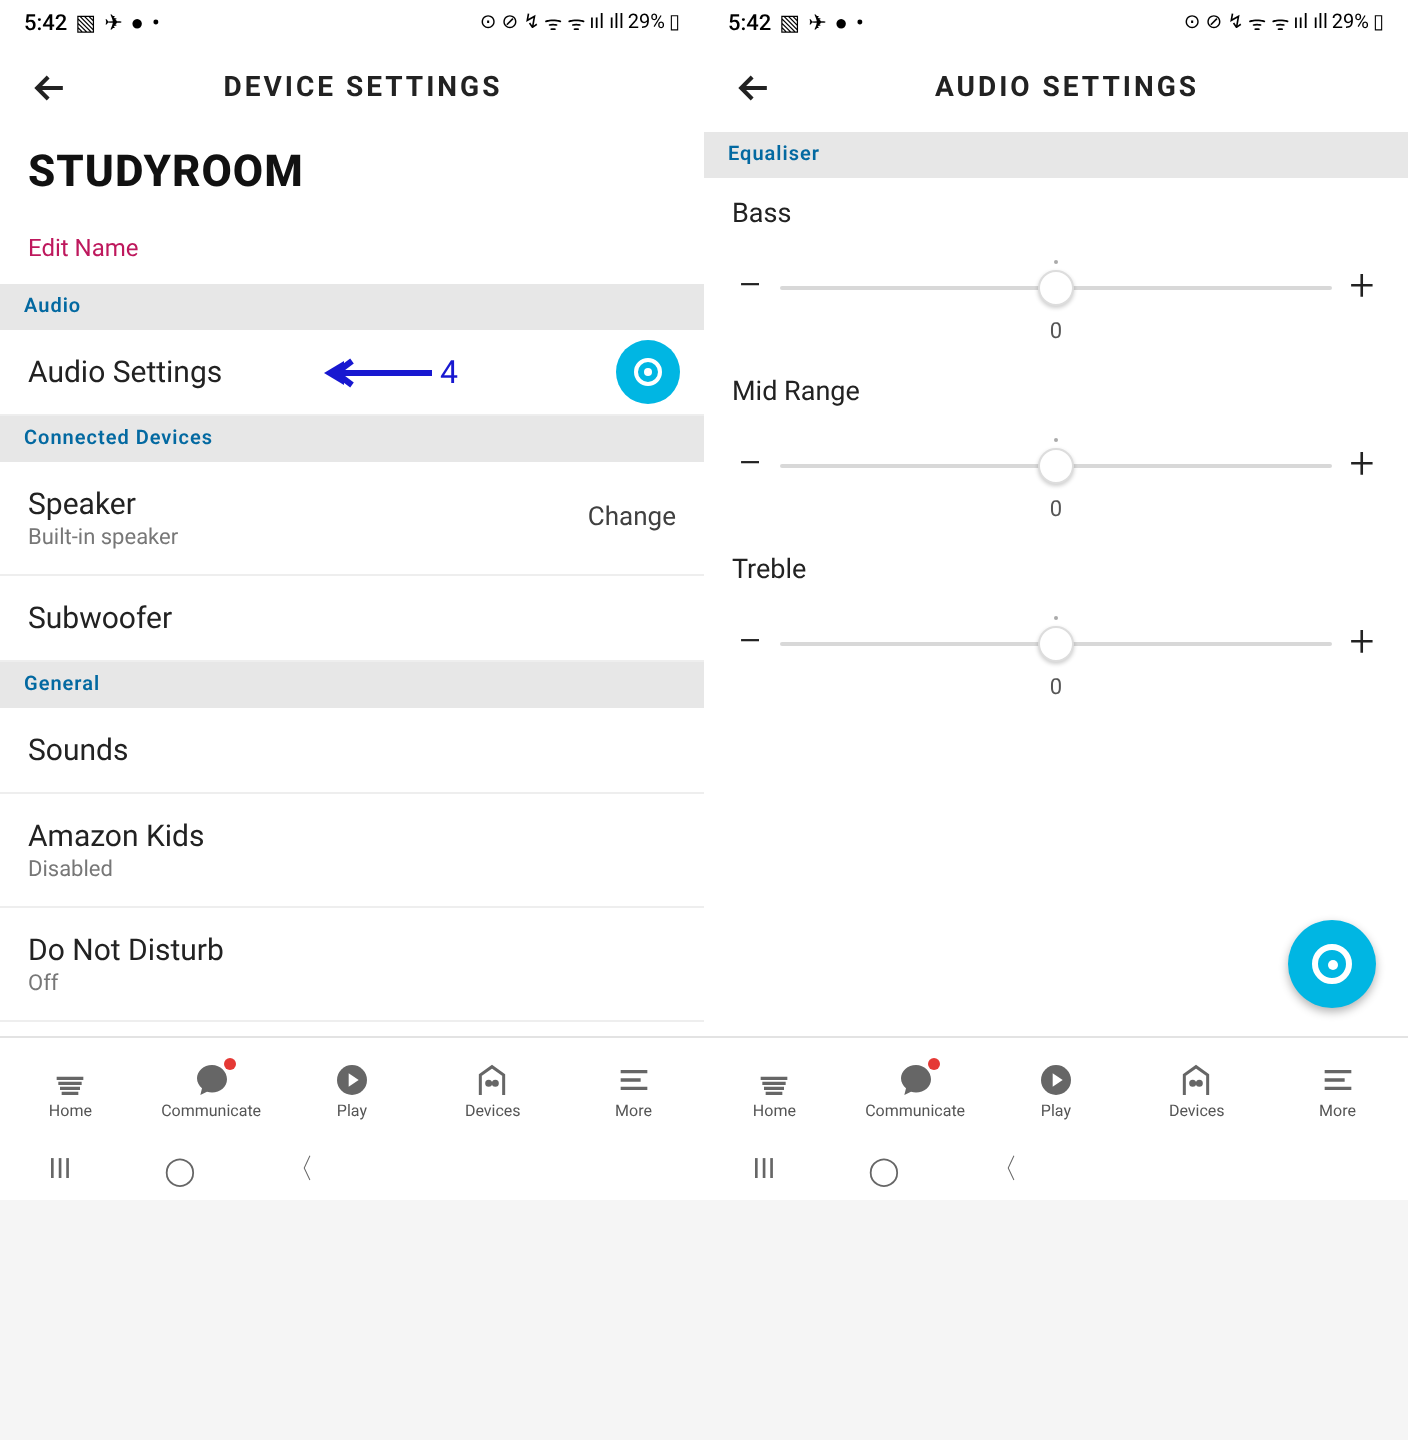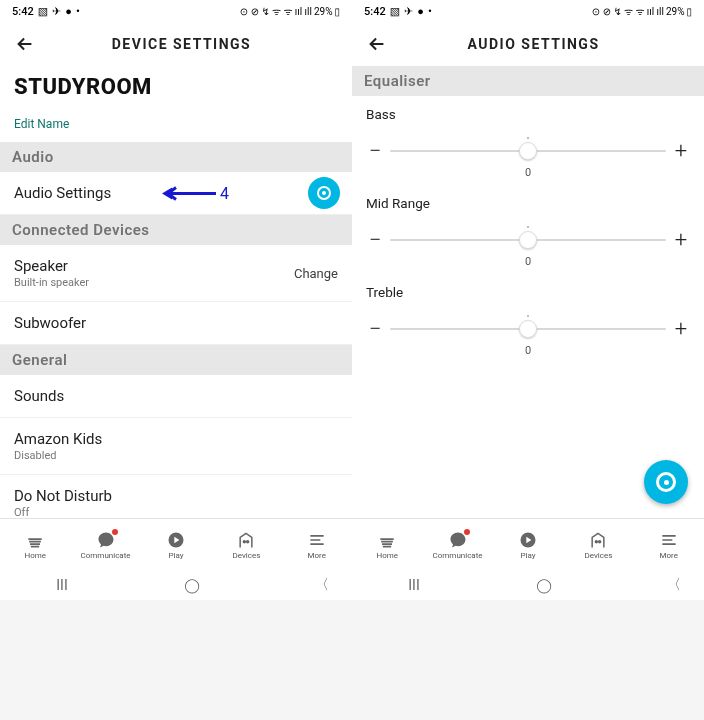--- a/index.html
+++ b/index.html
@@ -7,22 +7,22 @@
   .phone { width: 352px; height: 600px; background: #fff; display: flex; flex-direction: column; position: relative; }
   .statusbar { height: 22px; display: flex; align-items: center; justify-content: space-between; padding: 0 12px; font-size: 11px; color: #000; }
   .status-left { display:flex; align-items:center; gap:4px; }
   .status-left span { font-weight: 500; }
   .status-right { display:flex; align-items:center; gap:2px; font-size:10px; }
   .header { height: 44px; display:flex; align-items:center; justify-content:center; position:relative;padding-left:11px; }
   .back { position:absolute; left:10px; top:50%; transform:translateY(-50%); width:30px; height:30px; display:flex; align-items:center; justify-content:center; }
   .header-title { font-size: 14px; font-weight:700; letter-spacing:1.5px; color:#222; }
   .device-name { padding: 8px 14px 10px; }
   .device-name h1 { font-size: 22px; font-weight:800; color:#111; letter-spacing:0.5px; }
-  .edit-link { color:#0f766e; font-size:12px; margin-top:18px; display:inline-block; }
-  .section-header { background:#e7e7e7; color:#737373; font-size:15px; font-weight:600; letter-spacing:0.5px; padding:6px 12px; }
+  .edit-link { color:#be185d; font-size:12px; margin-top:18px; display:inline-block; }
+  .section-header { background:#e7e7e7; color:#0369a1; font-size:10px; font-weight:600; letter-spacing:0.5px; padding:6px 12px; }
   .row { padding: 12px 14px; border-bottom:1px solid #eee; display:flex; flex-direction:column; position:relative; }
   .row-title { font-size:15px; color:#222; }
   .row-sub { font-size:11px; color:#777; margin-top:1px; }
   .row .change { color:#404040; font-size:13px; position:absolute; right:14px; top:50%; transform:translateY(-50%); }
   .alexa-badge { width:32px; height:32px; border-radius:50%; background:#00b6e3; position:absolute; right:12px; top:50%; transform:translateY(-50%); display:flex; align-items:center; justify-content:center; }
   .alexa-badge .inner { width:14px; height:14px; border:2.5px solid #fff; border-radius:50%; display:flex; align-items:center; justify-content:center;}
   .alexa-badge .dot { width:4px; height:4px; background:#fff; border-radius:50%; }
   .arrow-annot { position:absolute; left:160px; top:50%; transform:translateY(-50%); display:flex; align-items:center; gap:4px; }
   .arrow-annot svg { display:block; }
   .arrow-num { color:#1818d0; font-size:16px; font-weight:400; }
@@ -35,21 +35,21 @@
   .track { flex:1; height:2px; background:#d8d8d8; position:relative; border-radius:2px; }
   .thumb { width:18px; height:18px; background:#fff; border:1px solid #ddd; border-radius:50%; position:absolute; top:50%; left:50%; transform:translate(-50%,-50%); box-shadow:0 1px 2px rgba(0,0,0,0.2); }
   .thumb::before { content:''; width:2px; height:2px; background:#aaa; position:absolute; left:50%; top:-6px; transform:translateX(-50%); border-radius:50%; }
   .val { text-align:center; font-size:11px; color:#555; margin-top:4px; }
   
   .botnav { height:52px; border-top:1px solid #e3e3e3; display:flex; justify-content:space-around; align-items:center; }
   .navitem { display:flex; flex-direction:column; align-items:center; gap:1px; font-size:8px; color:#555; position:relative; width:60px;}
   .navitem svg { width:20px; height:20px; }
   .red-dot { width:6px; height:6px; background:#e53935; border-radius:50%; position:absolute; top:-1px; right:18px; }
   
-  .sysnav { height:30px; display:flex; justify-content:space-between; align-items:center;padding-left:32px; }
+  .sysnav { height:30px; display:flex; justify-content:flex-start; align-items:center; }
   .sysnav div { width:60px; display:flex; justify-content:center; align-items:center; color:#666; font-size:14px; }
   .fab { width:44px; height:44px; border-radius:50%; background:#00b6e3; position:absolute; right:16px; bottom:96px; display:flex; align-items:center; justify-content:center; box-shadow:0 2px 5px rgba(0,0,0,0.3); }
   .fab .inner { width:20px; height:20px; border:3px solid #fff; border-radius:50%; display:flex; align-items:center; justify-content:center;}
   .fab .dot { width:5px; height:5px; background:#fff; border-radius:50%; }
 </style>
 </head>
 <body>
 
 <div class="phone">
   <div class="statusbar">

